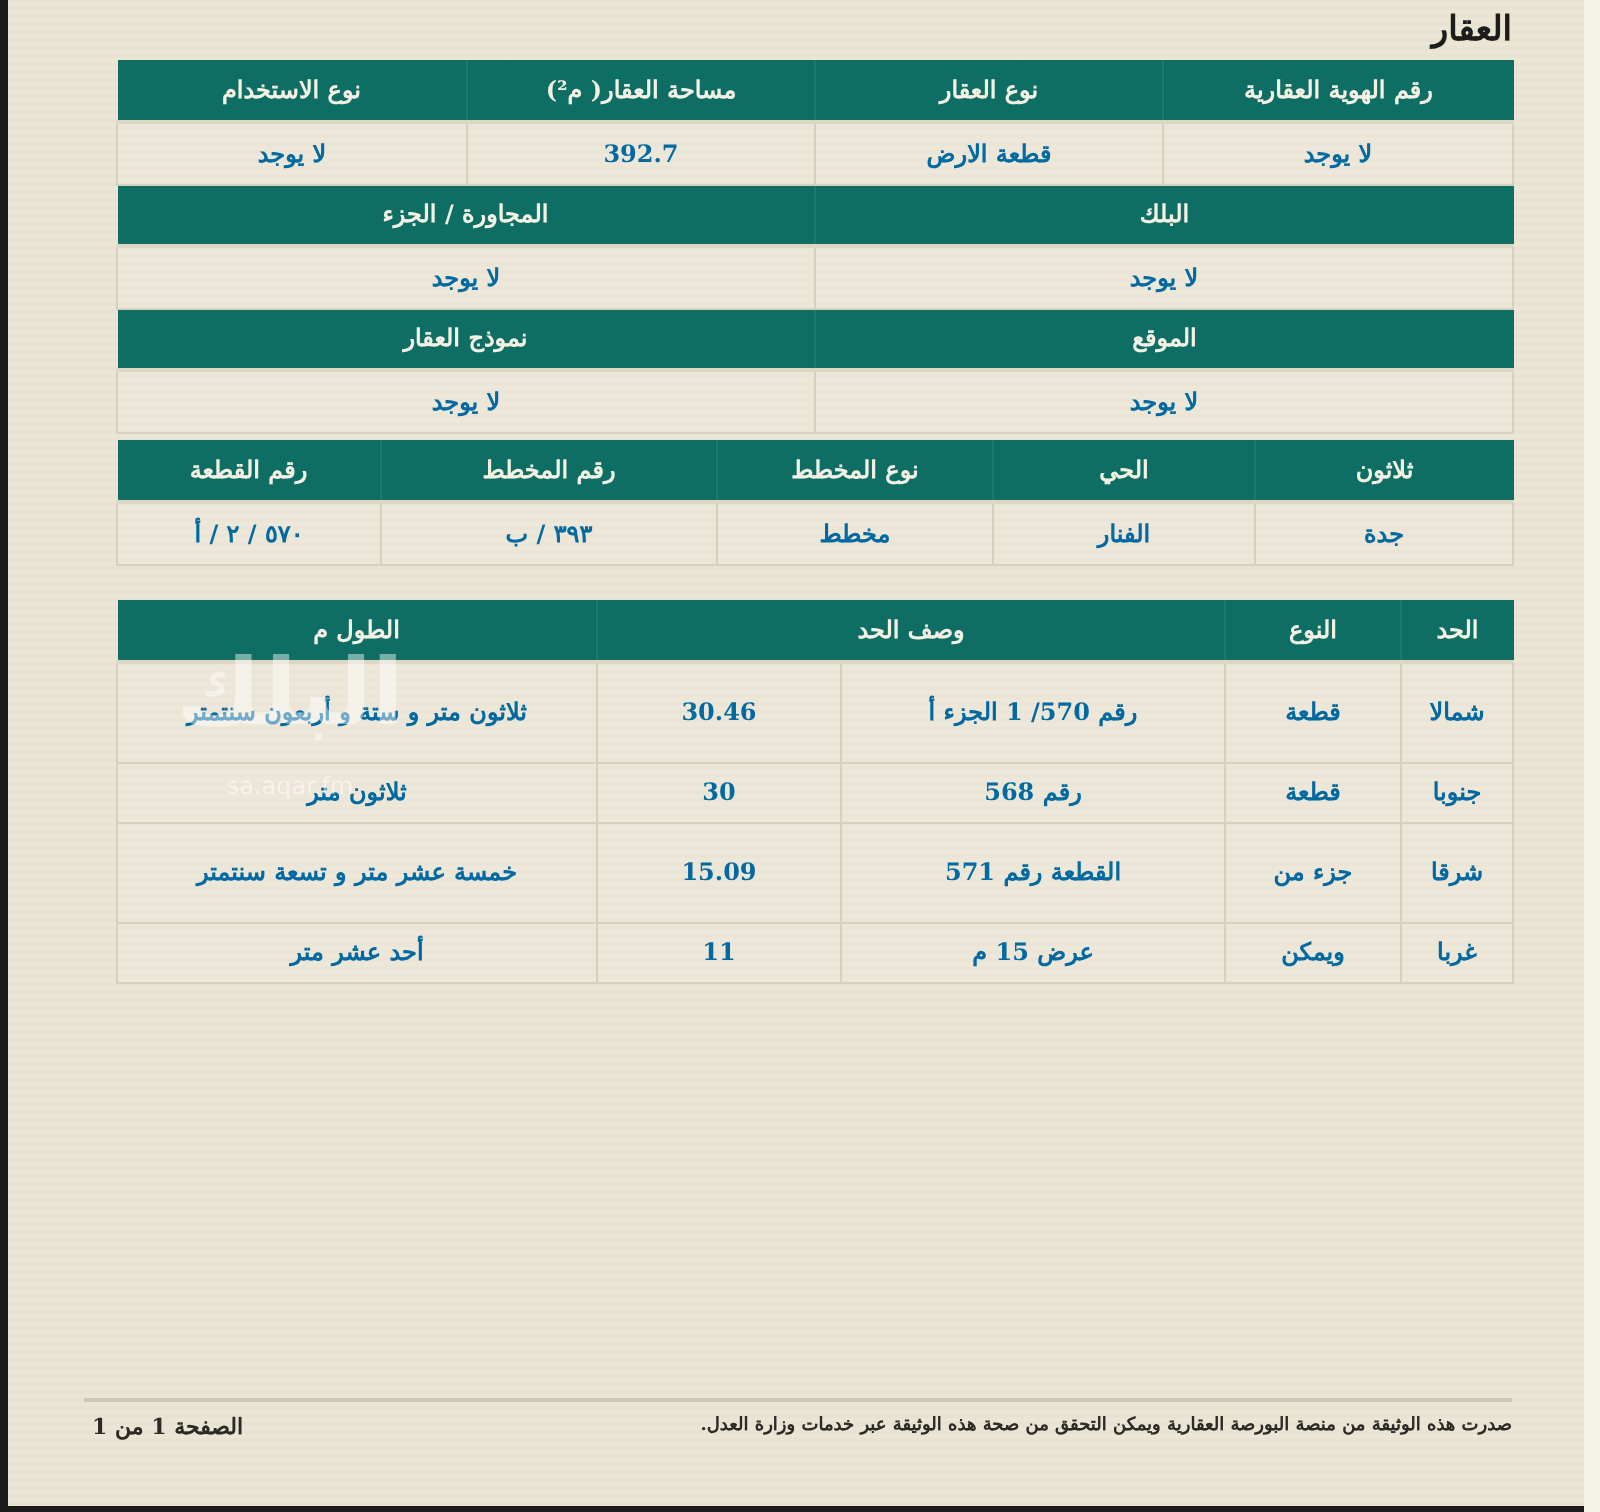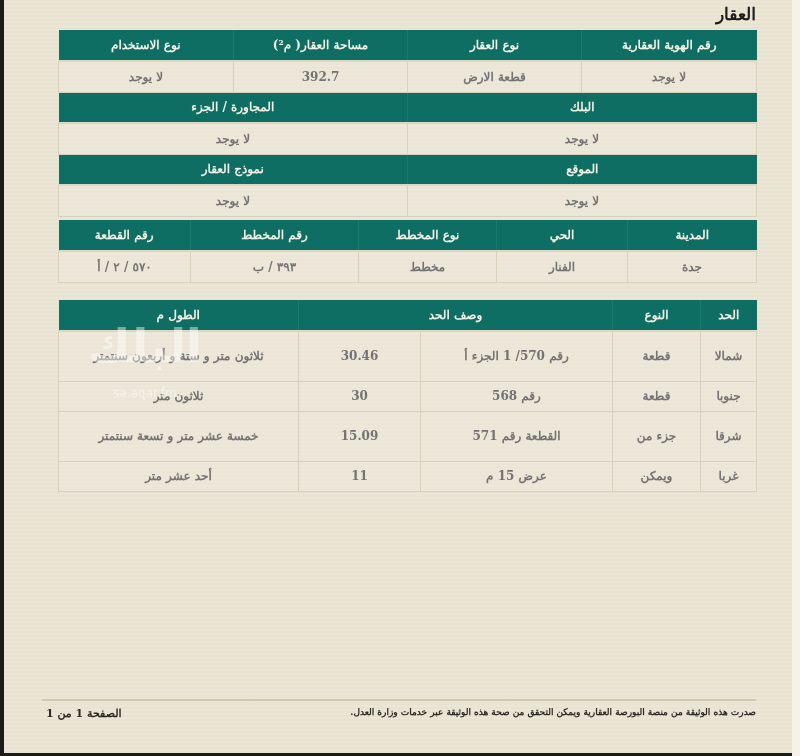--- a/index.html
+++ b/index.html
@@ -37,21 +37,21 @@
     font-size: 12px; line-height: 14px;
   }
   th {
     background: #0e6e63; color: #f3f1e4; font-weight: bold;
     height: 31px; border-left: 1px solid #1a7a6e;
     border-bottom: 2px solid #dcd6c2;
     margin-top: 20px;
   }
   th:last-child { border-left: none; }
   td {
-    height: 31px; border: 1px solid #d6d0bd; color: #737373; font-weight: bold;
+    height: 31px; border: 1px solid #d6d0bd; color: #0369a1; font-weight: bold;
     background: rgba(240,235,222,0.4);
   }
   #tbl-info { top: 30px; }
   #tbl-bounds { top: 300px; }
   #tbl-bounds td { height: 30px; }
   #tbl-bounds td.tall { height: 50px; }
   .footer-line {
     position: absolute; left: 42px; right: 44px; top: 699px; height: 2px; background: #cfc8b3;
   }
   .footer-note {
@@ -125,21 +125,21 @@
 <table id="tbl-plan" style="top:220px;">
   <colgroup>
     <col style="width:129px">
       <col style="width:131px">
       <col style="width:138px">
       <col style="width:168px">
       <col style="width:132px">
   </colgroup>
   <tbody>
       <tr>
-    <th>المدينة</th>
+    <th>ثلاثون</th>
     <th>الحي</th>
     <th>نوع المخطط</th>
     <th>رقم المخطط</th>
     <th>رقم القطعة</th>
   </tr>
   <tr>
     <td>جدة</td>
     <td>الفنار</td>
     <td>مخطط</td>
     <td>٣٩٣ / ب</td>

